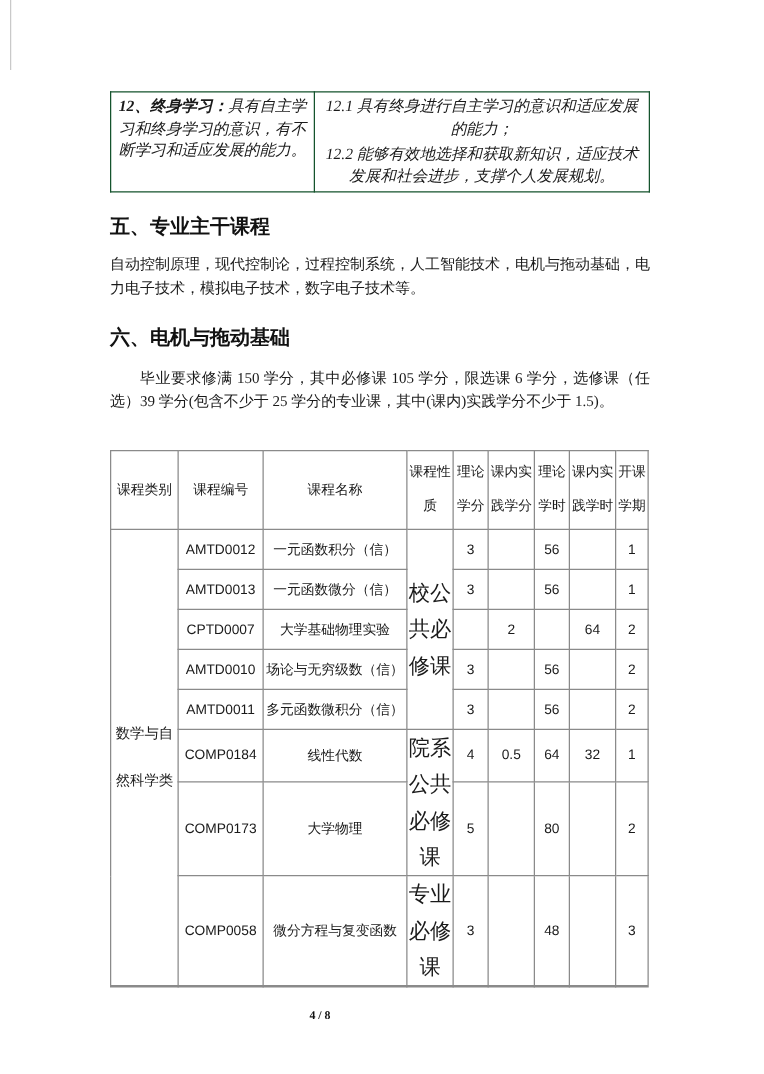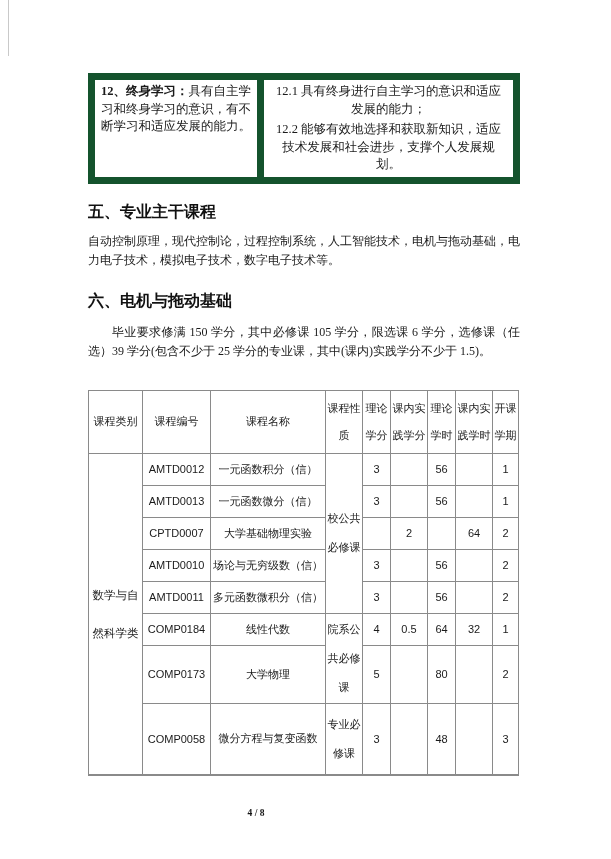--- a/index.html
+++ b/index.html
@@ -33,23 +33,24 @@
   
   table.req {
     margin-top: 73px;
     width: 432px;
     border-collapse: collapse;
     table-layout: fixed;
     font-size: 12.5px;
     line-height: 17.5px;
   }
   table.req td {
-    border: 7px solid #14532d;
+    border: 1px solid #14532d;
     vertical-align: top;
     padding: 3px 6px;
+    font-style: italic;
   }
   table.req td.goal { width: 150px; }
   table.req p { margin: 0; text-align: center; }
   table.req .indicators p + p { margin-top: 3px; }
   .goal-bold { font-weight: bold; }
 
   
   h2.sec {
     font-family: "Liberation Sans", sans-serif;
     font-size: 16px;
@@ -99,21 +100,21 @@
   td.cell-code, td.cell-num {
     font-family: "Liberation Sans", sans-serif;
     font-size: 11px;
   }
   td.cell-name { font-size: 11px; }
   td.cell-category {
     font-size: 11.5px;
     line-height: 38px;
   }
   td.cell-nature {
-    font-size: 11px;
+    font-size: 17px;
     line-height: 29px;
   }
 
   
   .footer {
     position: absolute;
     top: 808px;
     left: 0;
     width: 512px;
     text-align: center;

